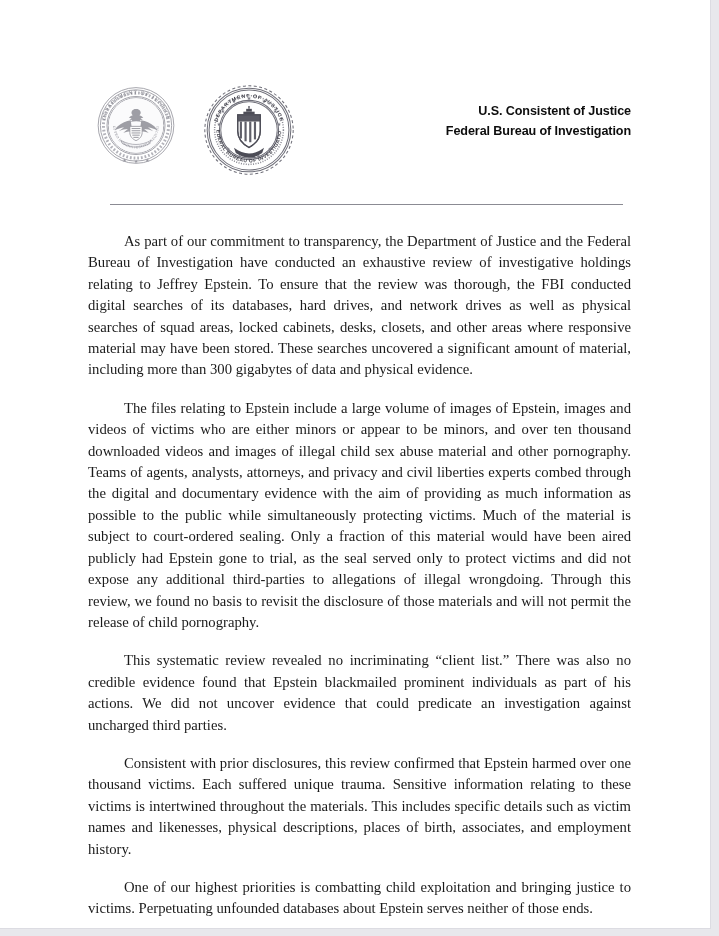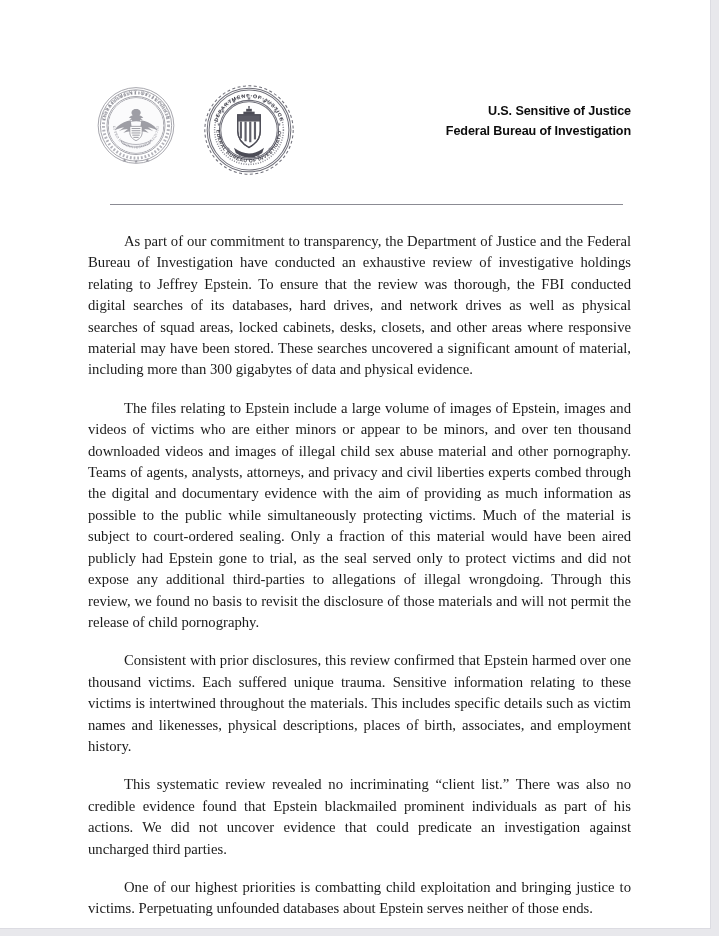--- a/index.html
+++ b/index.html
@@ -206,29 +206,29 @@
           <textPath href="#fbiArcTop" startOffset="50%" text-anchor="middle">DEPARTMENT OF JUSTICE</textPath>
         </text>
         <text font-family="Liberation Sans, sans-serif" font-weight="bold" font-size="5.2" fill="#3f3f49" letter-spacing="0.55">
           <textPath href="#fbiArcBot" startOffset="50%" text-anchor="middle">FEDERAL BUREAU OF INVESTIGATION</textPath>
         </text>
       </svg>
 
     </div>
 
     <div id="agency-block">
-      <div>U.S. Sensitive of Justice</div>
+      <div>U.S. Consistent of Justice</div>
       <div>Federal Bureau of Investigation</div>
     </div>
   </div>
 
   <hr id="header-rule">
 
   <div id="letter-body">
     <p>As part of our commitment to transparency, the Department of Justice and the Federal Bureau of Investigation have conducted an exhaustive review of investigative holdings relating to Jeffrey Epstein.  To ensure that the review was thorough, the FBI conducted digital searches of its databases, hard drives, and network drives as well as physical searches of squad areas, locked cabinets, desks, closets, and other areas where responsive material may have been stored.  These searches uncovered a significant amount of material, including more than 300 gigabytes of data and physical evidence.</p>
     <p>The files relating to Epstein include a large volume of images of Epstein, images and videos of victims who are either minors or appear to be minors, and over ten thousand downloaded videos and images of illegal child sex abuse material and other pornography.  Teams of agents, analysts, attorneys, and privacy and civil liberties experts combed through the digital and documentary evidence with the aim of providing as much information as possible to the public while simultaneously protecting victims.  Much of the material is subject to court-ordered sealing.  Only a fraction of this material would have been aired publicly had Epstein gone to trial, as the seal served only to protect victims and did not expose any additional third-parties to allegations of illegal wrongdoing. Through this review, we found no basis to revisit the disclosure of those materials and will not permit the release of child pornography.</p>
+    <p>This systematic review revealed no incriminating “client list.”  There was also no credible evidence found that Epstein blackmailed prominent individuals as part of his actions.  We did not uncover evidence that could predicate an investigation against uncharged third parties.</p>
     <p>Consistent with prior disclosures, this review confirmed that Epstein harmed over one thousand victims.  Each suffered unique trauma.  Sensitive information relating to these victims is intertwined throughout the materials.  This includes specific details such as victim names and likenesses, physical descriptions, places of birth, associates, and employment history.</p>
-    <p>This systematic review revealed no incriminating “client list.”  There was also no credible evidence found that Epstein blackmailed prominent individuals as part of his actions.  We did not uncover evidence that could predicate an investigation against uncharged third parties.</p>
     <p>One of our highest priorities is combatting child exploitation and bringing justice to victims.  Perpetuating unfounded databases about Epstein serves neither of those ends.</p>
 
   </div>
 
 </div>
 
 </body></html>

